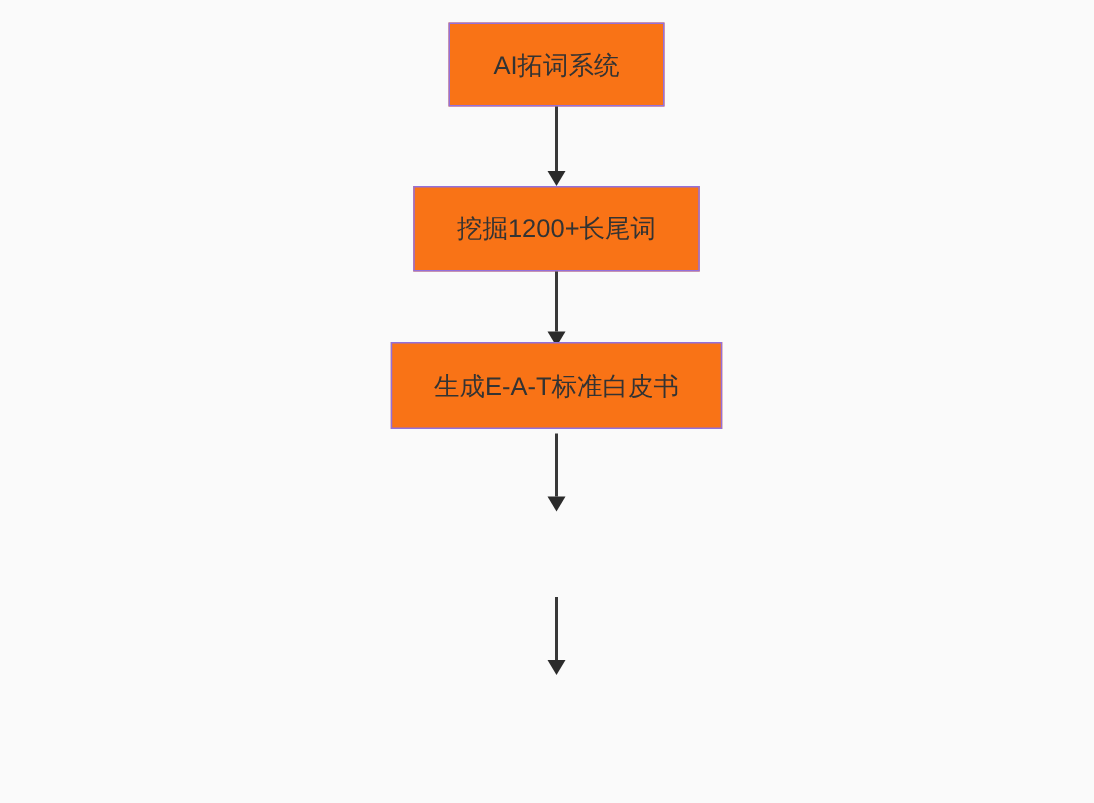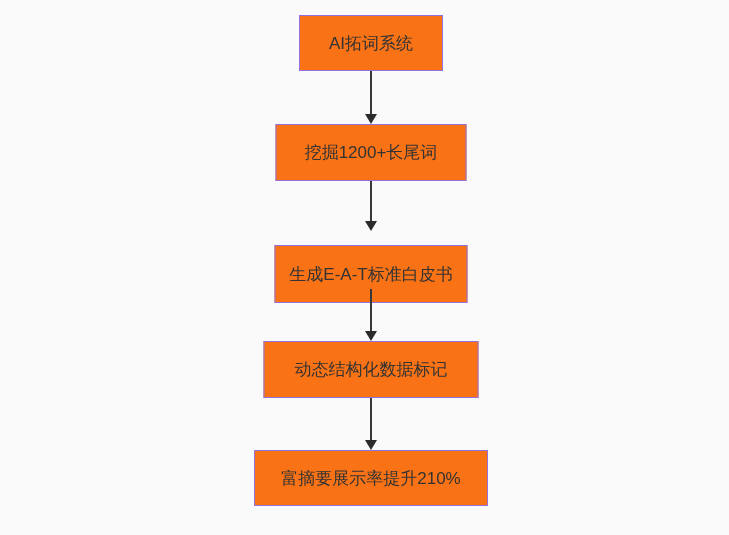--- a/index.html
+++ b/index.html
@@ -28,21 +28,21 @@
     color: #333333;
     font-size: 17px;
     display: flex;
     align-items: center;
     justify-content: center;
     text-align: center;
     white-space: nowrap;
   }
   .n1 { top: 15px;  width: 144px; height: 56px; }
   .n2 { top: 124px; width: 191px; height: 57px; }
-  .n3 { top: 245px; width: 193px; height: 58px; }
+  .n3 { top: 228px; width: 221px; height: 58px; }
   .n4 { top: 341px; width: 215px; height: 57px; }
   .n5 { top: 450px; width: 234px; height: 56px; }
 
   .arrow {
     position: absolute;
     left: 371px;
     transform: translateX(-50%);
     display: flex;
     flex-direction: column;
     align-items: center;
@@ -90,26 +90,20 @@
 
   <div class="node n3">
     <span>生成E-A-T标准白皮书</span>
   </div>
 
   <div class="arrow a3">
     <div class="shaft"></div>
     <div class="head"></div>
   </div>
 
-  <div class="node n4">
-    <span>动态结构化数据标记</span>
-  </div>
 
   <div class="arrow a4">
     <div class="shaft"></div>
     <div class="head"></div>
   </div>
 
-  <div class="node n5">
-    <span>富摘要展示率提升210%</span>
-  </div>
 
 </div>
 
 </body></html>

